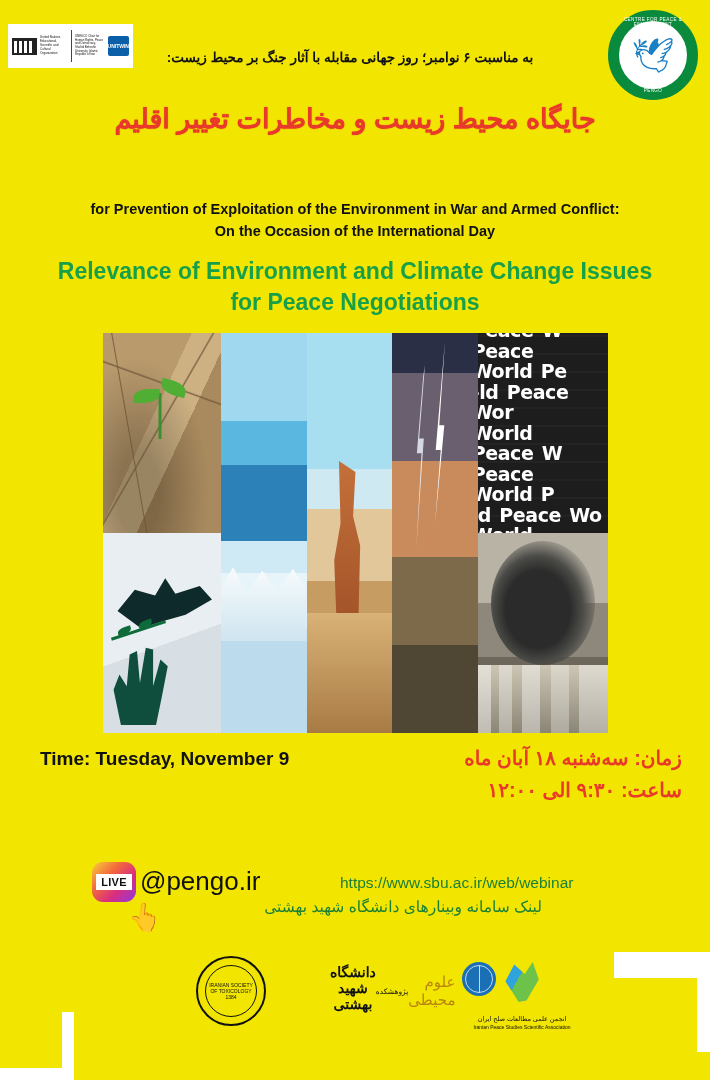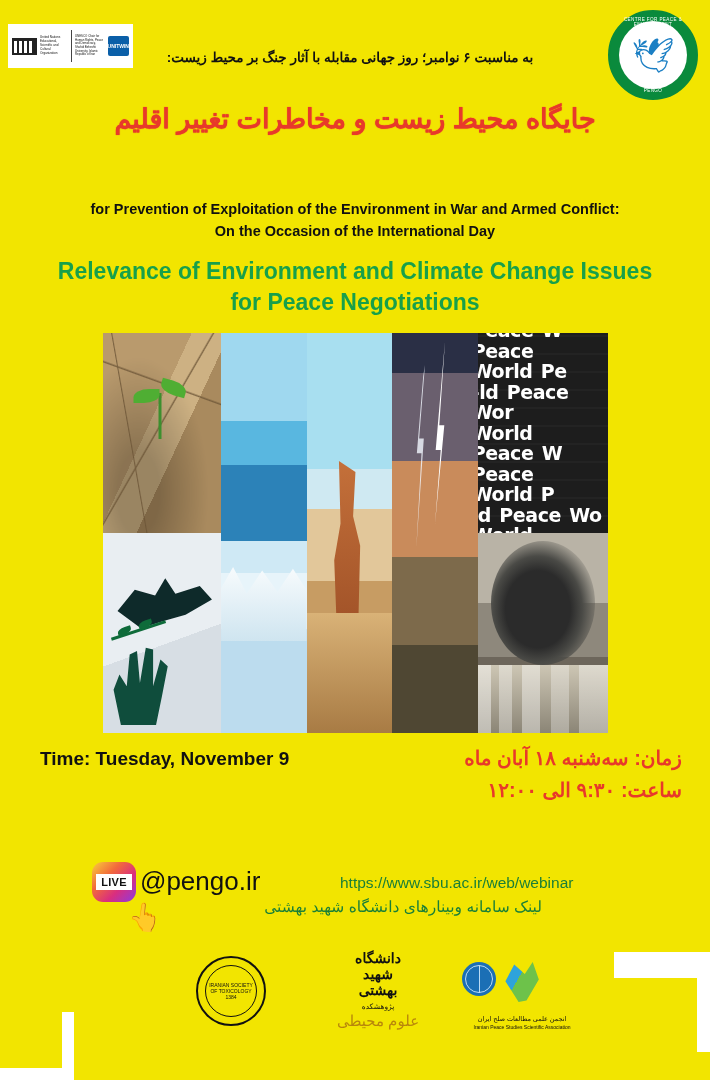--- a/index.html
+++ b/index.html
@@ -332,21 +332,21 @@
     display: flex; align-items: center; justify-content: center;
     font-size: 5px; text-align: center; color: #111; line-height: 1.2;
     background: radial-gradient(circle at 50% 50%, #f2e500 60%, #e7da00 100%);
   }
   .logo-toxicology .ring {
     width: 52px; height: 52px; border-radius: 50%; border: 1px solid #111;
     display:flex; align-items:center; justify-content:center; flex-direction: column;
   }
   .logo-sbu {
     position: absolute; left: 330px; top: 0px; width: 96px; height: 80px;
-    display: flex; flex-direction: column; align-items: center; color: #111;
+    display: flex; flex-direction: row; align-items: center; color: #111;
   }
   .sbu-mark {
     width: 72px; height: 52px; direction: rtl; text-align: center;
     color: #111; font-size: 14px; font-weight: bold; line-height: 1.15;
   }
   .sbu-sub { font-size: 7.5px; direction: rtl; color:#111; margin-top: 2px;}
   .sbu-name { font-size: 15px; color: #b8860b; direction: rtl; margin-top: 1px; font-weight: normal;}
   .logo-ipsa {
     position: absolute; left: 462px; top: 12px; width: 120px; height: 66px;
     display: flex; align-items: flex-start; gap: 5px;

